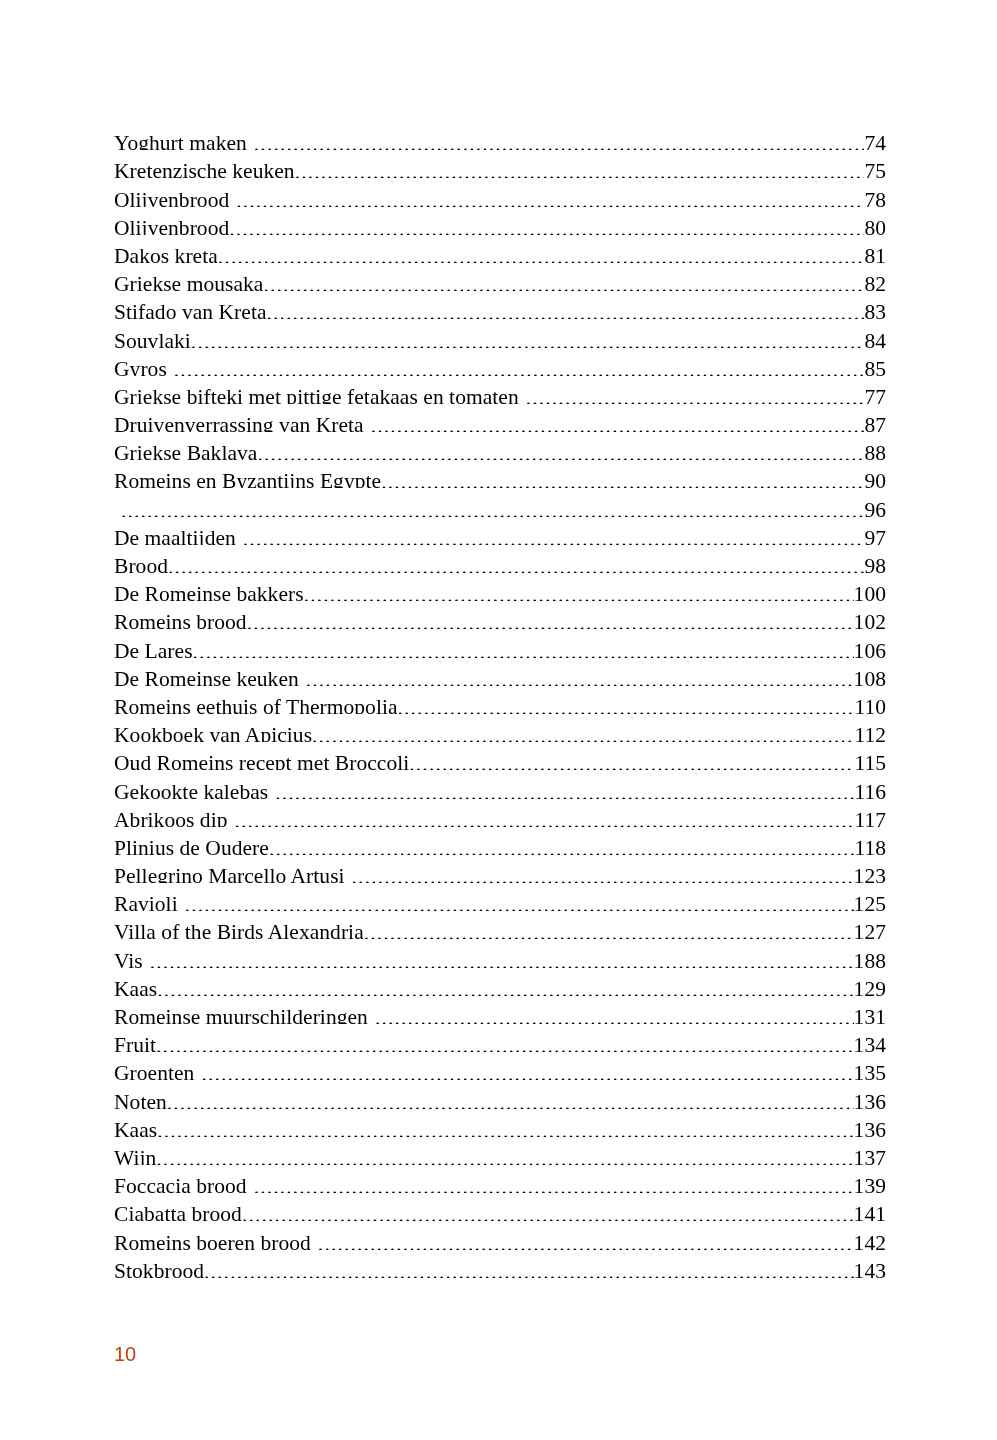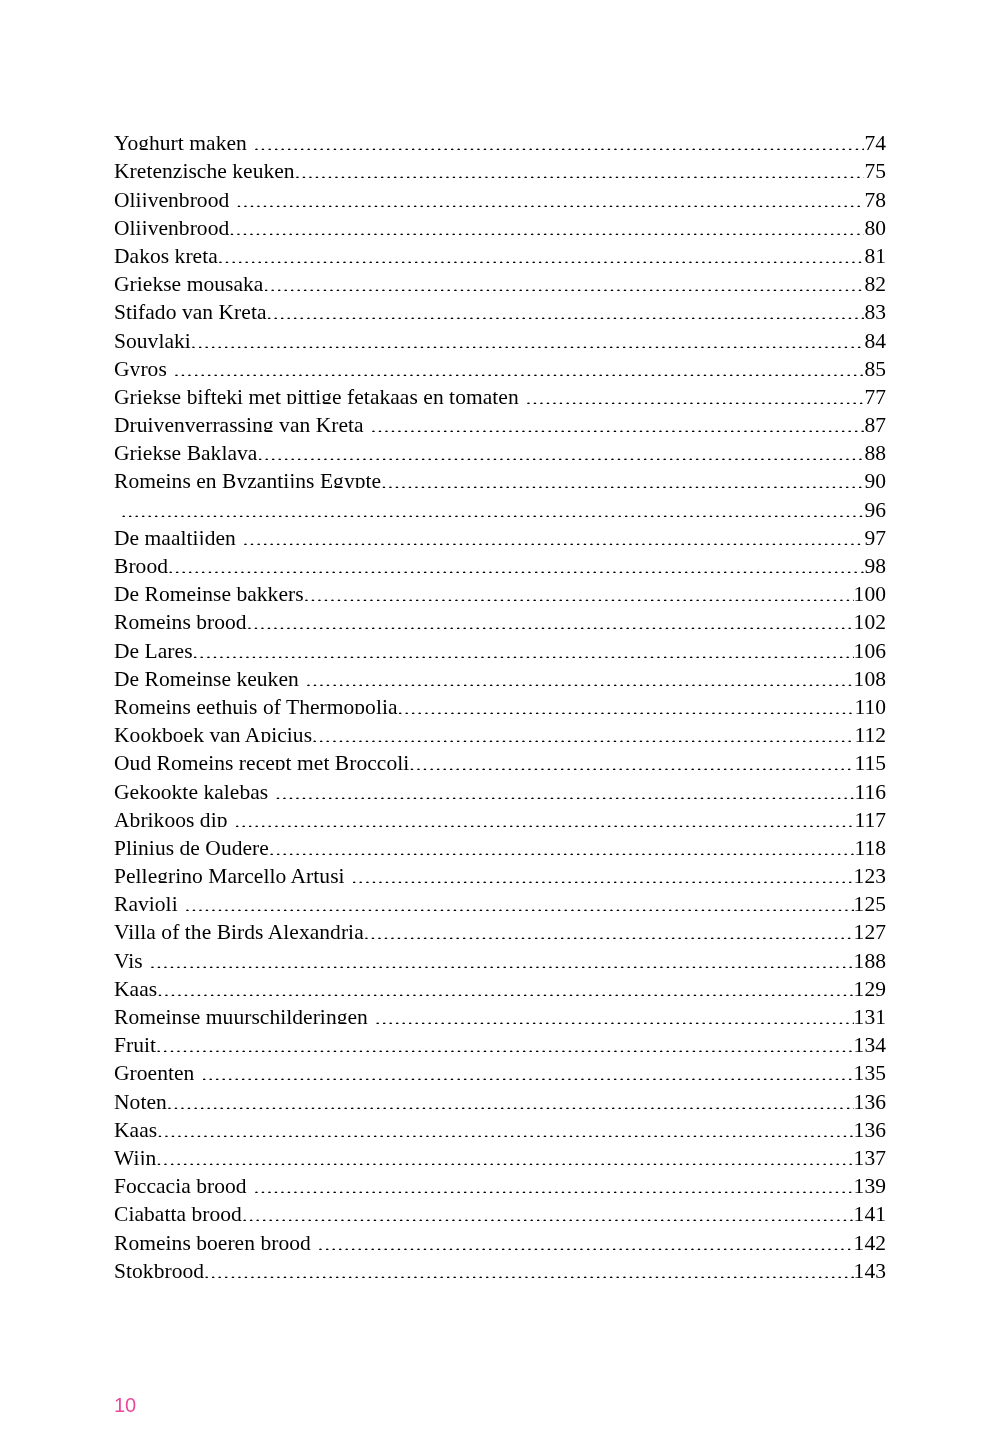--- a/index.html
+++ b/index.html
@@ -73,25 +73,25 @@
 
   .toc-page {
     flex: 0 0 auto;
     text-align: left;
     letter-spacing: 0.05px;
   }
 
   .footer-pagenum {
     position: absolute;
     left: 114px;
-    top: 1392px;
+    top: 1341px;
     font-family: "Liberation Sans", "DejaVu Sans", sans-serif;
     font-size: 20px;
     line-height: 26px;
-    color: #ec4899;
+    color: #c2410c;
   }
 </style>
 </head>
 <body>
 
 <div class="page">
 
   <div class="toc">
 
   <div class="toc-entry gap">

